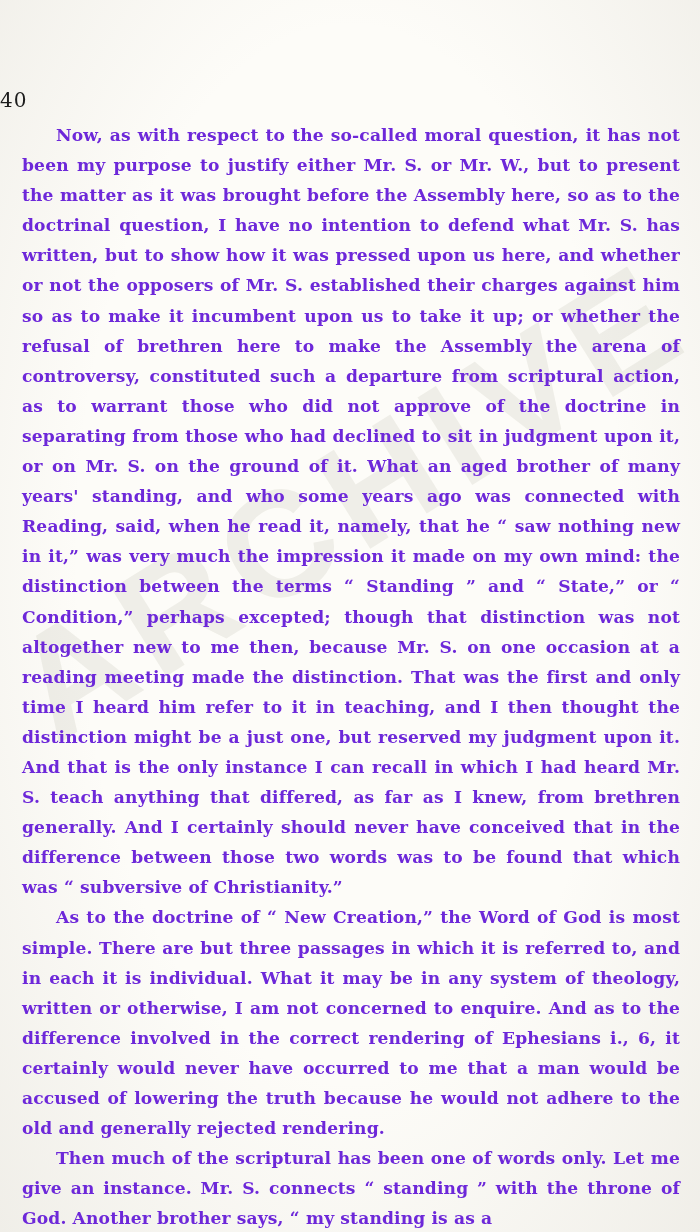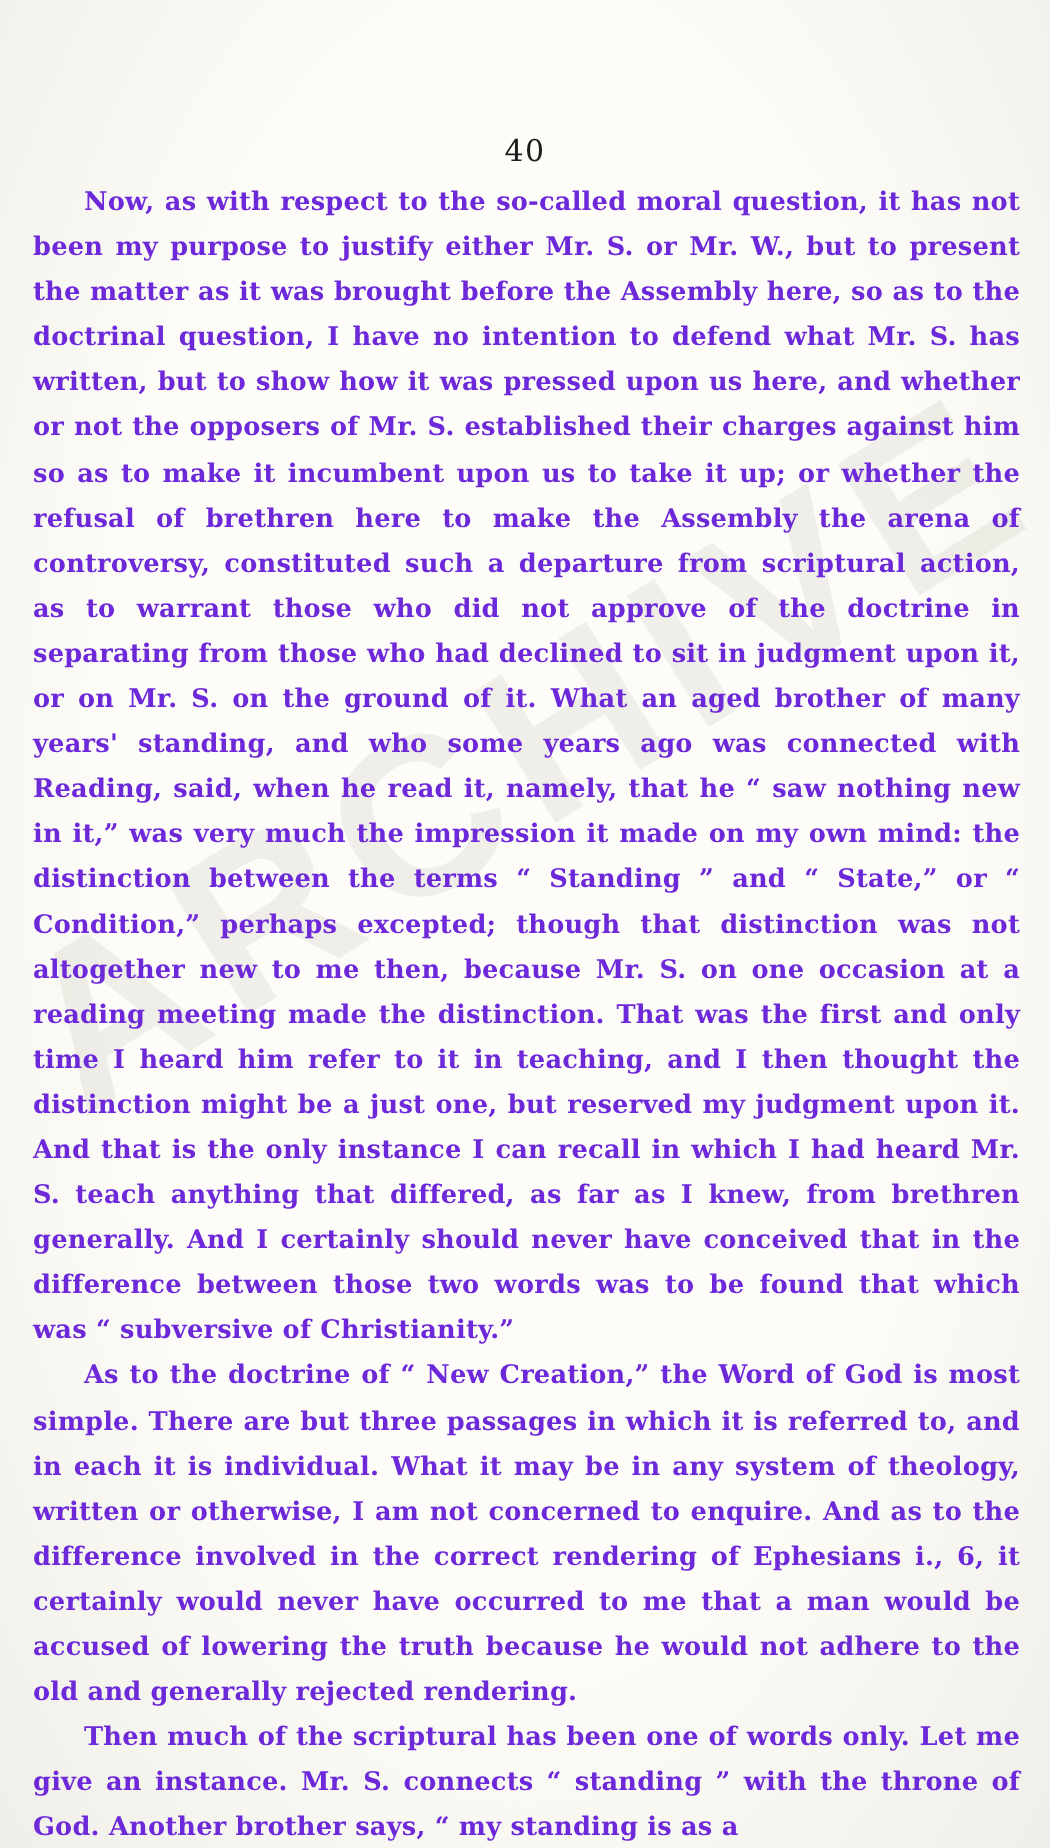--- a/index.html
+++ b/index.html
@@ -46,21 +46,20 @@
     color: rgba(170,165,150,0.16);
     transform: rotate(-32deg);
     pointer-events: none;
     white-space: nowrap;
   }
   .page-number {
     position: absolute;
     top: 88px;
     left: 0;
     width: 700px;
-    text-align: center;
     font-size: 20px;
     letter-spacing: 1px;
     color: #1c1c1c;
   }
   .body-text {
     position: absolute;
     top: 120px;
     left: 22px;
     width: 658px;
     font-size: 17.1px;

